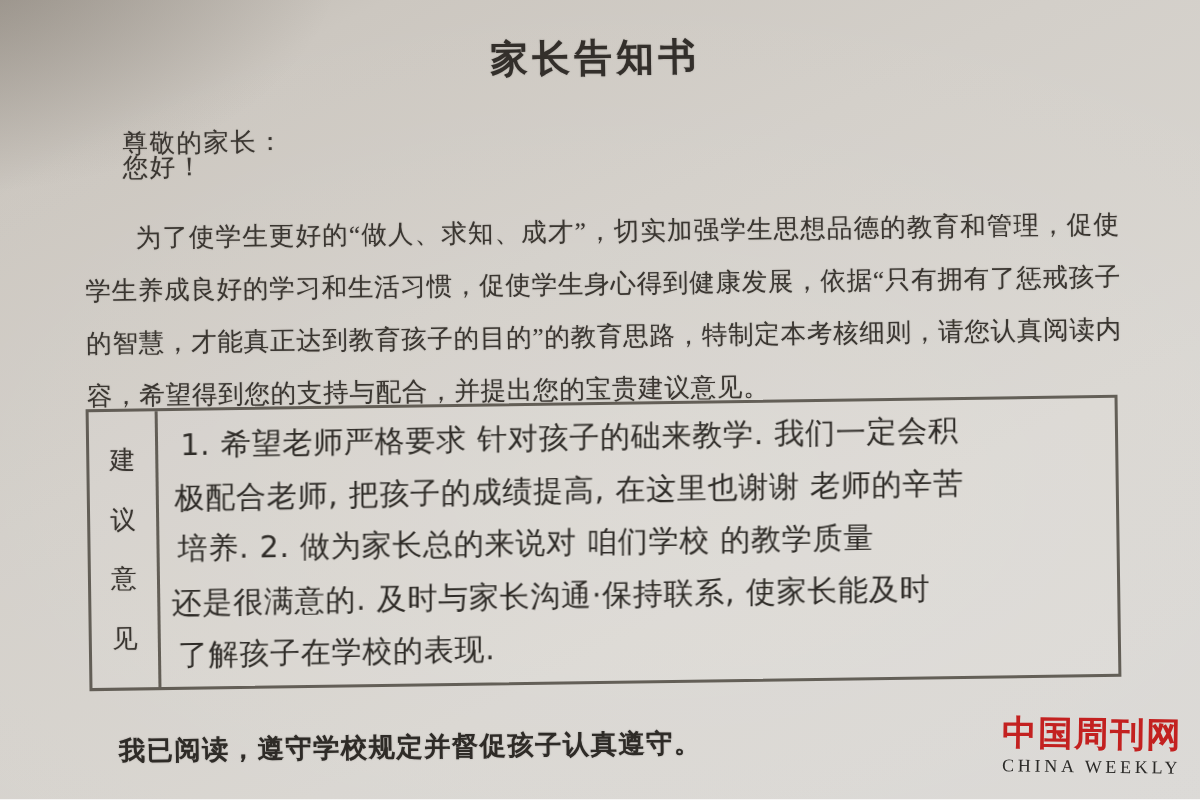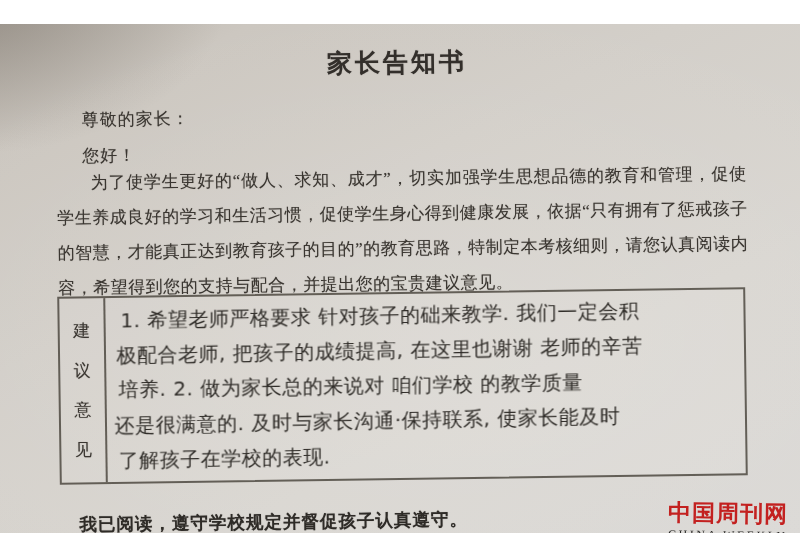--- a/index.html
+++ b/index.html
@@ -8,39 +8,38 @@
     font-family:"Liberation Serif","DejaVu Serif",serif;
     position:relative;
   }
   
   .photo{
     position:absolute;inset:0;
     background:
       radial-gradient(ellipse 420px 260px at -4% -6%, rgba(63,54,44,0.30), rgba(63,54,44,0) 62%),
       radial-gradient(ellipse 900px 500px at 55% 62%, rgba(255,255,255,0.10), rgba(255,255,255,0) 70%),
       linear-gradient(153deg,#bab4ac 0%,#ccc7c0 14%,#d3cfc9 38%,#d9d6d1 68%,#dbd9d6 100%);
-    margin-top: 24px;
   }
   .paper-content{
     position:absolute;inset:0;
     transform:rotate(-0.8deg);
     color:#383530;
   }
   .title{
     position:absolute;top:22px;left:0;width:100%;
     text-align:center;font-size:25px;font-weight:bold;
     letter-spacing:3px;color:#332f2b;
     text-shadow:0 0 1px rgba(60,55,50,0.45);
   }
   .line{
     position:absolute;font-size:17px;color:#3a3631;
     text-shadow:0 0 1px rgba(60,55,50,0.35);
   }
   .salutation{left:84px;top:80px;letter-spacing:1px;}
-  .greeting{left:84px;top:116px;letter-spacing:1px;}
+  .greeting{left:84px;top:96px;letter-spacing:1px;}
   .paragraph{
     position:absolute;left:58px;top:137px;width:690px;
     font-size:17px;line-height:35px;color:#3a3631;
     text-shadow:0 0 1px rgba(60,55,50,0.35);
     letter-spacing:0.5px;
   }
   .paragraph .pline{white-space:nowrap;}
   .paragraph .pline:first-child{text-indent:2em;}
   .paragraph .pline{text-align:justify;}
   .paragraph .pline:not(:last-child){text-align-last:justify;}

